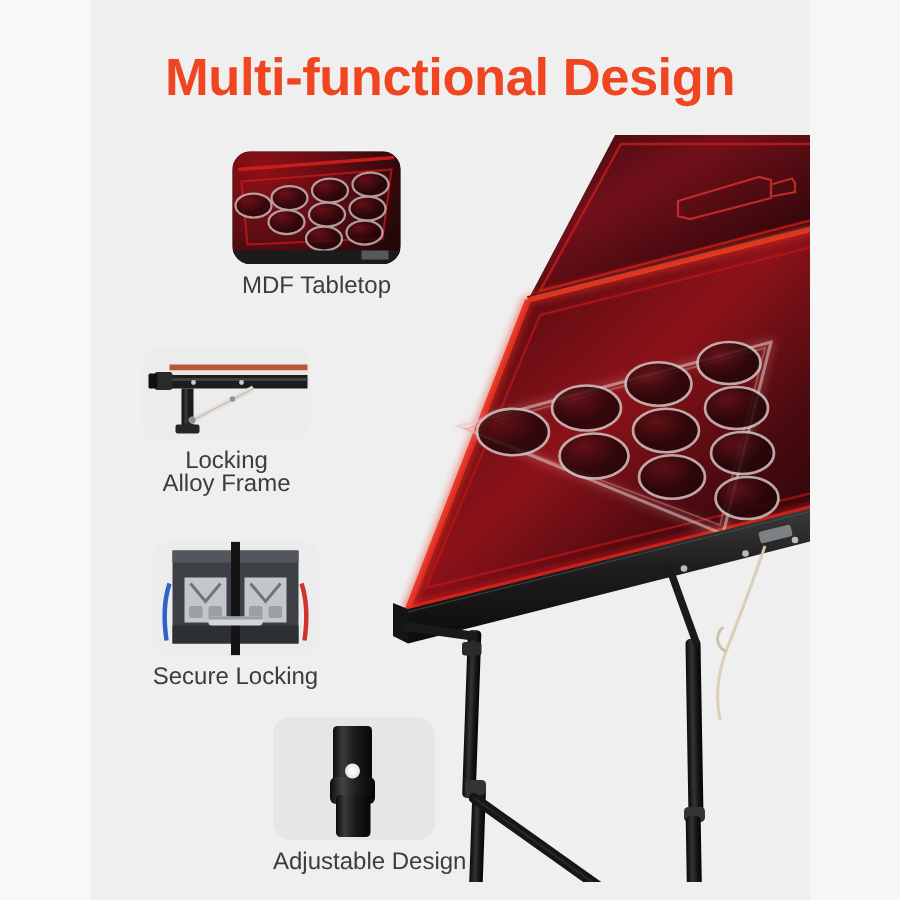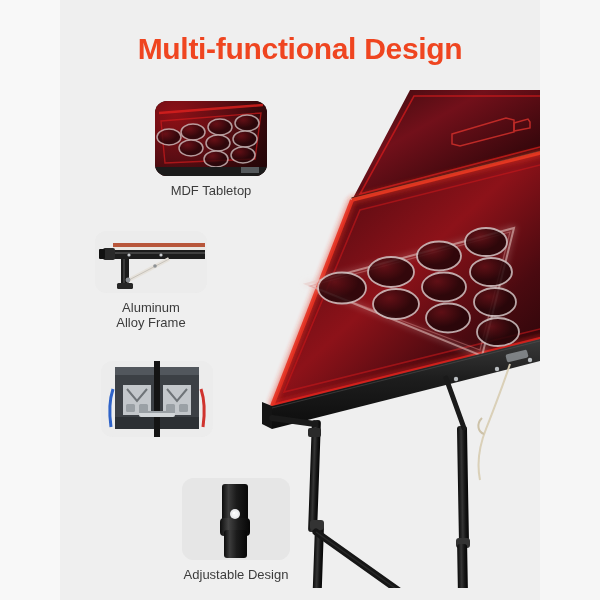--- a/index.html
+++ b/index.html
@@ -13,32 +13,32 @@
   #stage{position:absolute;inset:0;background:#f6f6f6;}
 
   
   .bg-left{position:absolute;left:0;top:0;width:60px;height:600px;background:#f8f8f8;}
   .bg-right{position:absolute;left:60px;top:0;width:480px;height:600px;background:#efefef;}
   .bg-far{position:absolute;left:540px;top:0;width:60px;height:600px;background:#f6f6f6;}
 
   
   .title{
     position:absolute;left:0;top:32px;width:600px;text-align:center;
-    font-size:30px;font-weight:bold;color:#ef4520;letter-spacing:-0.3px;
+    font-size:35px;font-weight:bold;color:#ef4520;letter-spacing:-0.3px;
   }
 
   
   .callout{position:absolute;}
   .thumb{
     border-radius:12px;overflow:hidden;position:relative;
     background:#e8e8e8;
   }
   .clabel{
     margin-top:7px;text-align:center;color:#3c3c3c;
-    font-size:13px;line-height:15px;white-space:pre-line;
+    font-size:16px;line-height:15px;white-space:pre-line;
   }
 
   
   .co1{left:155px;top:101px;}
   .co1 .thumb{width:112px;height:75px;background:#1b0406;}
   .mdf-surface{
     position:absolute;inset:0;
     background:
       radial-gradient(120% 150% at 18% 18%, #8e1016 0%, #5c0d13 38%, #2a0709 72%, #170406 100%);
   }
@@ -251,21 +251,21 @@
         <rect x="28" y="28" width="2" height="28" fill="#464646" opacity=".7"></rect>
 
         <path d="M32,50 L74,28" stroke="#e6e2db" stroke-width="4"></path>
         <path d="M32,50 L74,28" stroke="#b9b5ad" stroke-width="1" opacity=".7"></path>
         <circle cx="33" cy="49" r="2.4" fill="#8d9195"></circle>
         <circle cx="60" cy="35" r="1.8" fill="#8d9195"></circle>
 
         <rect x="22" y="52" width="16" height="6" rx="1.5" fill="#262626"></rect>
       </svg>
     </div>
-    <div class="clabel">Aluminum
+    <div class="clabel">Locking
 Alloy Frame</div>
   </div>
 
   <div class="callout co3">
     <div class="thumb">
       <svg width="112" height="76" viewBox="0 0 112 76">
         <rect width="112" height="76" fill="#ececec"></rect>
 
         <rect x="14" y="6" width="40" height="62" fill="#3c4045"></rect>
         <rect x="58" y="6" width="40" height="62" fill="#3c4045"></rect>
@@ -287,20 +287,21 @@
           <rect x="78" y="43" width="9" height="8" rx="1.5"></rect>
         </g>
 
         <rect x="38" y="50" width="36" height="6" rx="2" fill="#d2d6d9"></rect>
         <rect x="38" y="50" width="36" height="2" fill="#9aa0a5"></rect>
 
         <path d="M12,28 C8,40 8,52 10,66" stroke="#2f63c8" stroke-width="3" fill="none"></path>
         <path d="M100,28 C104,40 104,52 102,66" stroke="#d0332e" stroke-width="3" fill="none"></path>
       </svg>
     </div>
+    <div class="clabel">Secure Locking</div>
   </div>
 
   <div class="callout co4">
     <div class="thumb">
       <svg width="108" height="82" viewBox="0 0 108 82">
         <rect width="108" height="82" fill="#e6e6e6"></rect>
         <defs>
           <linearGradient id="tubeG" x1="0" y1="0" x2="1" y2="0">
             <stop offset="0%" stop-color="#0b0b0b"></stop>
             <stop offset="25%" stop-color="#3b3b3b"></stop>

